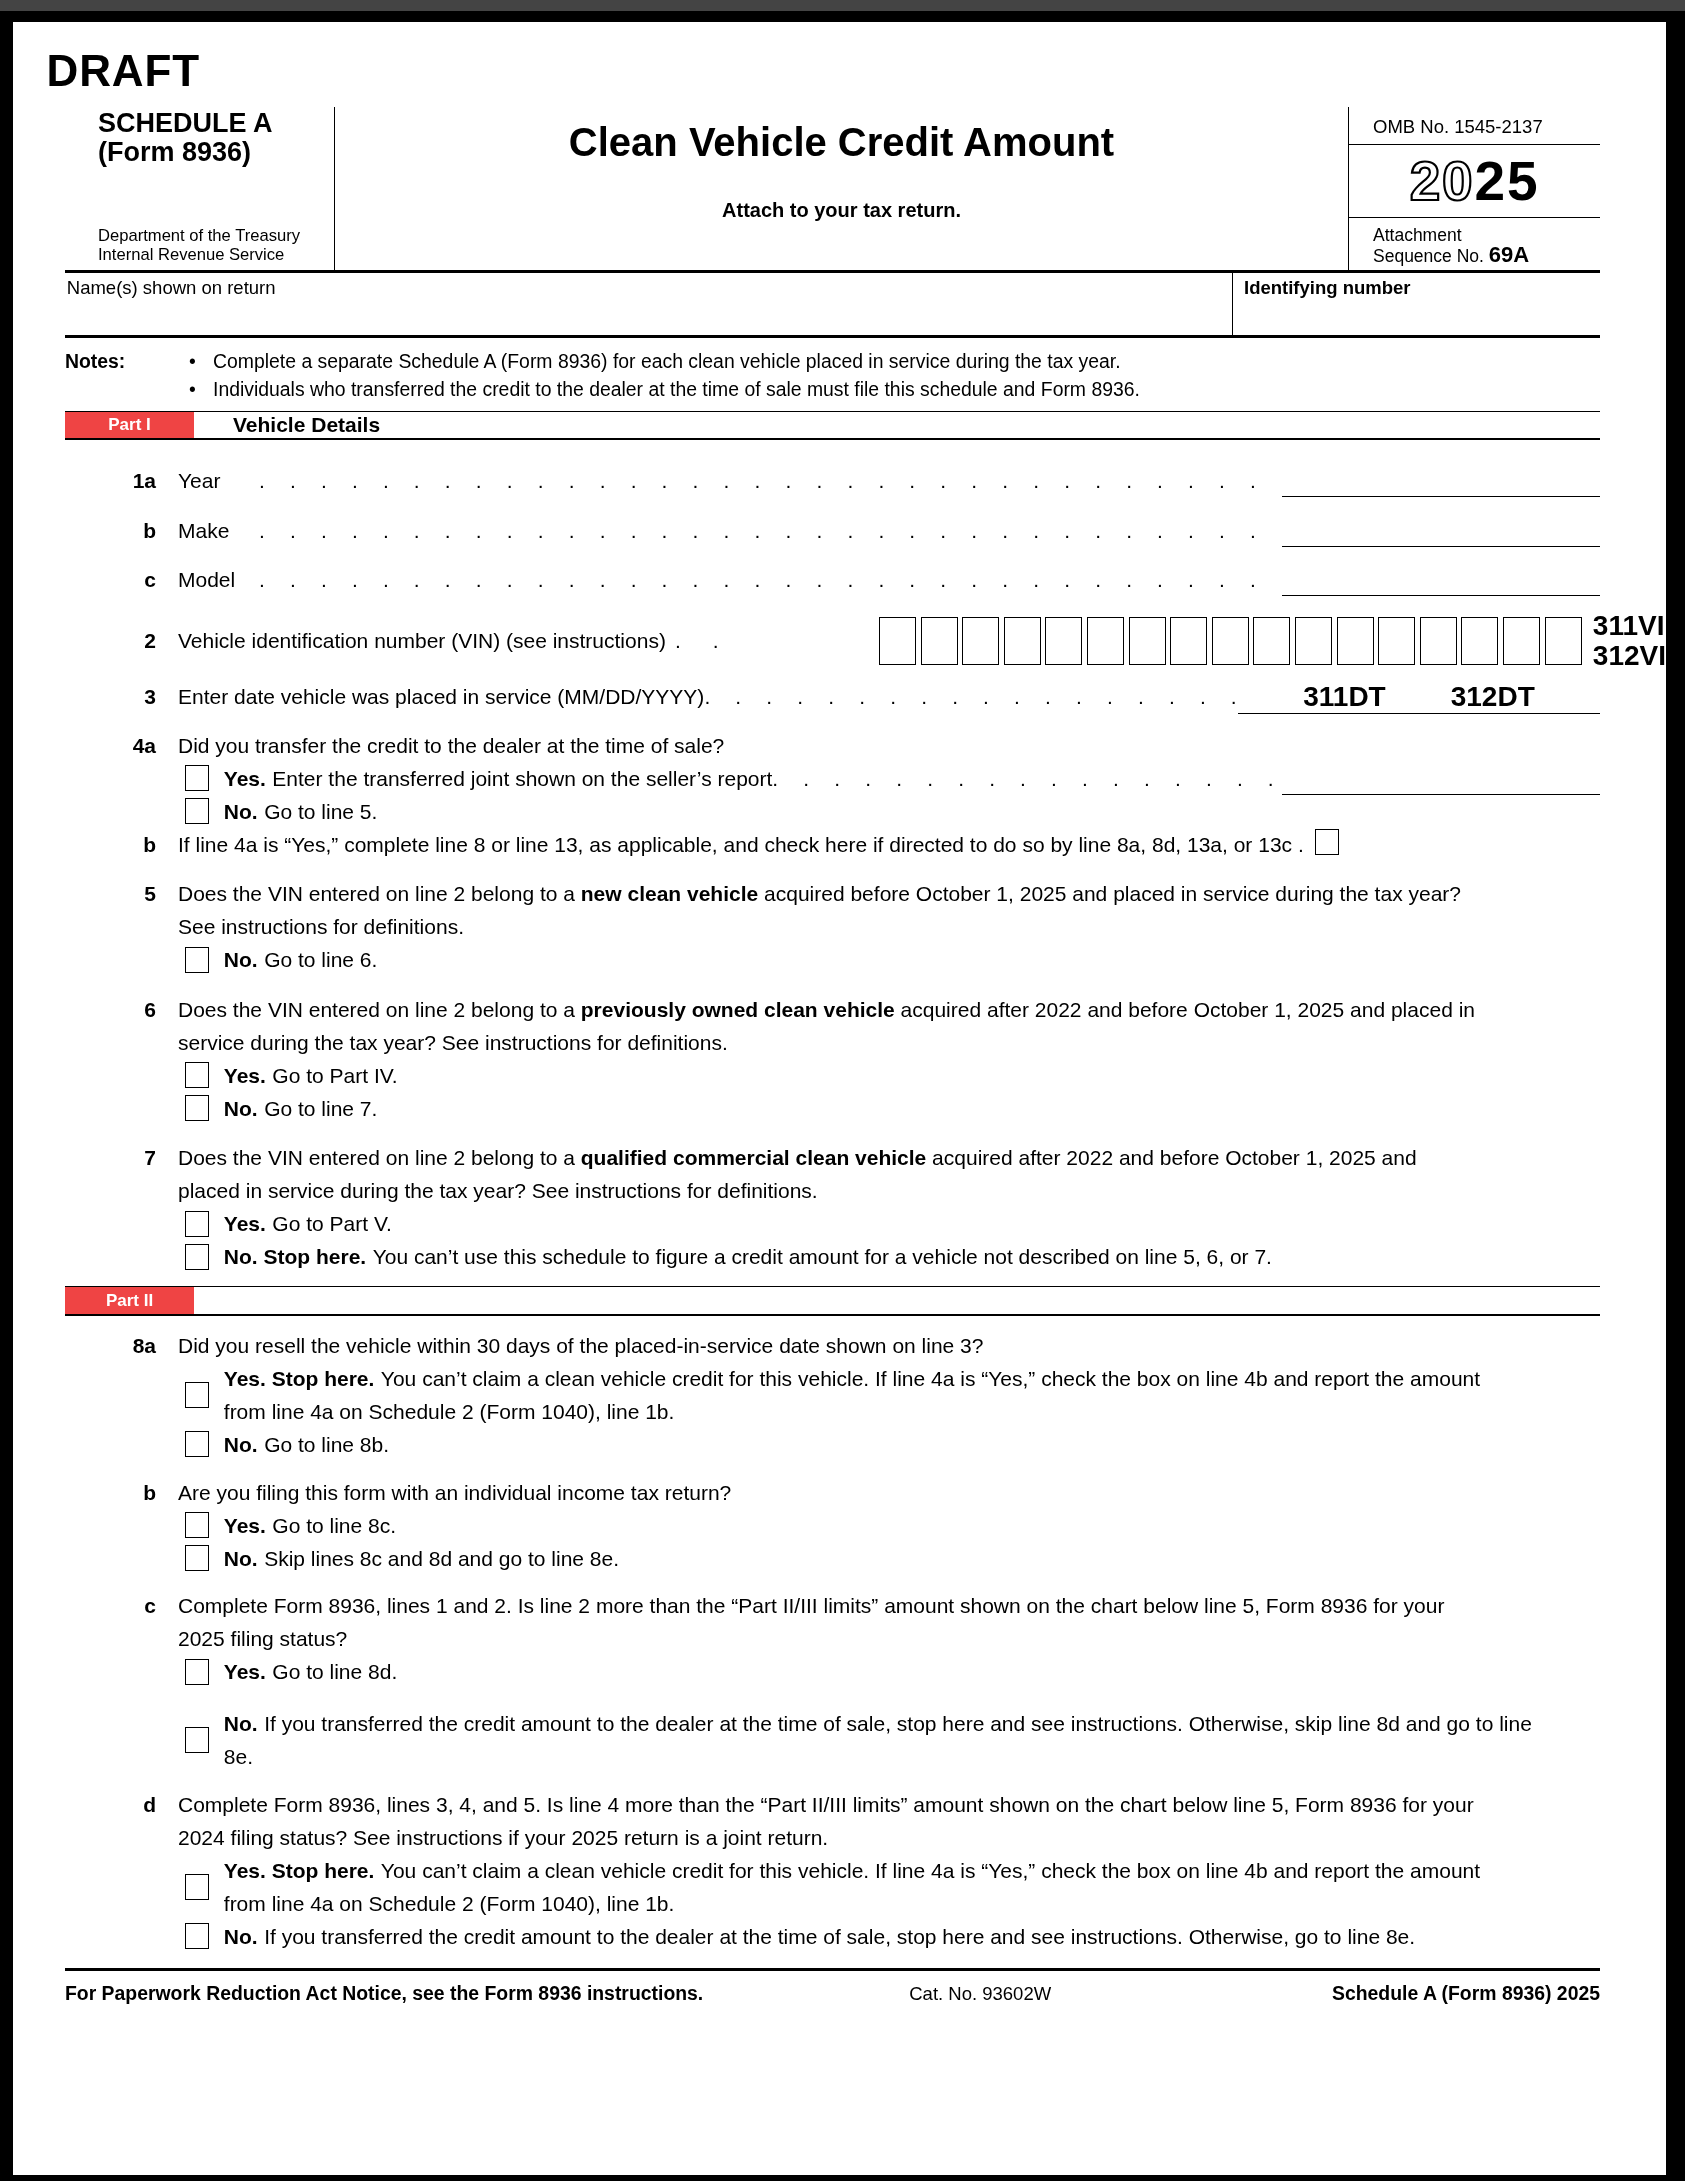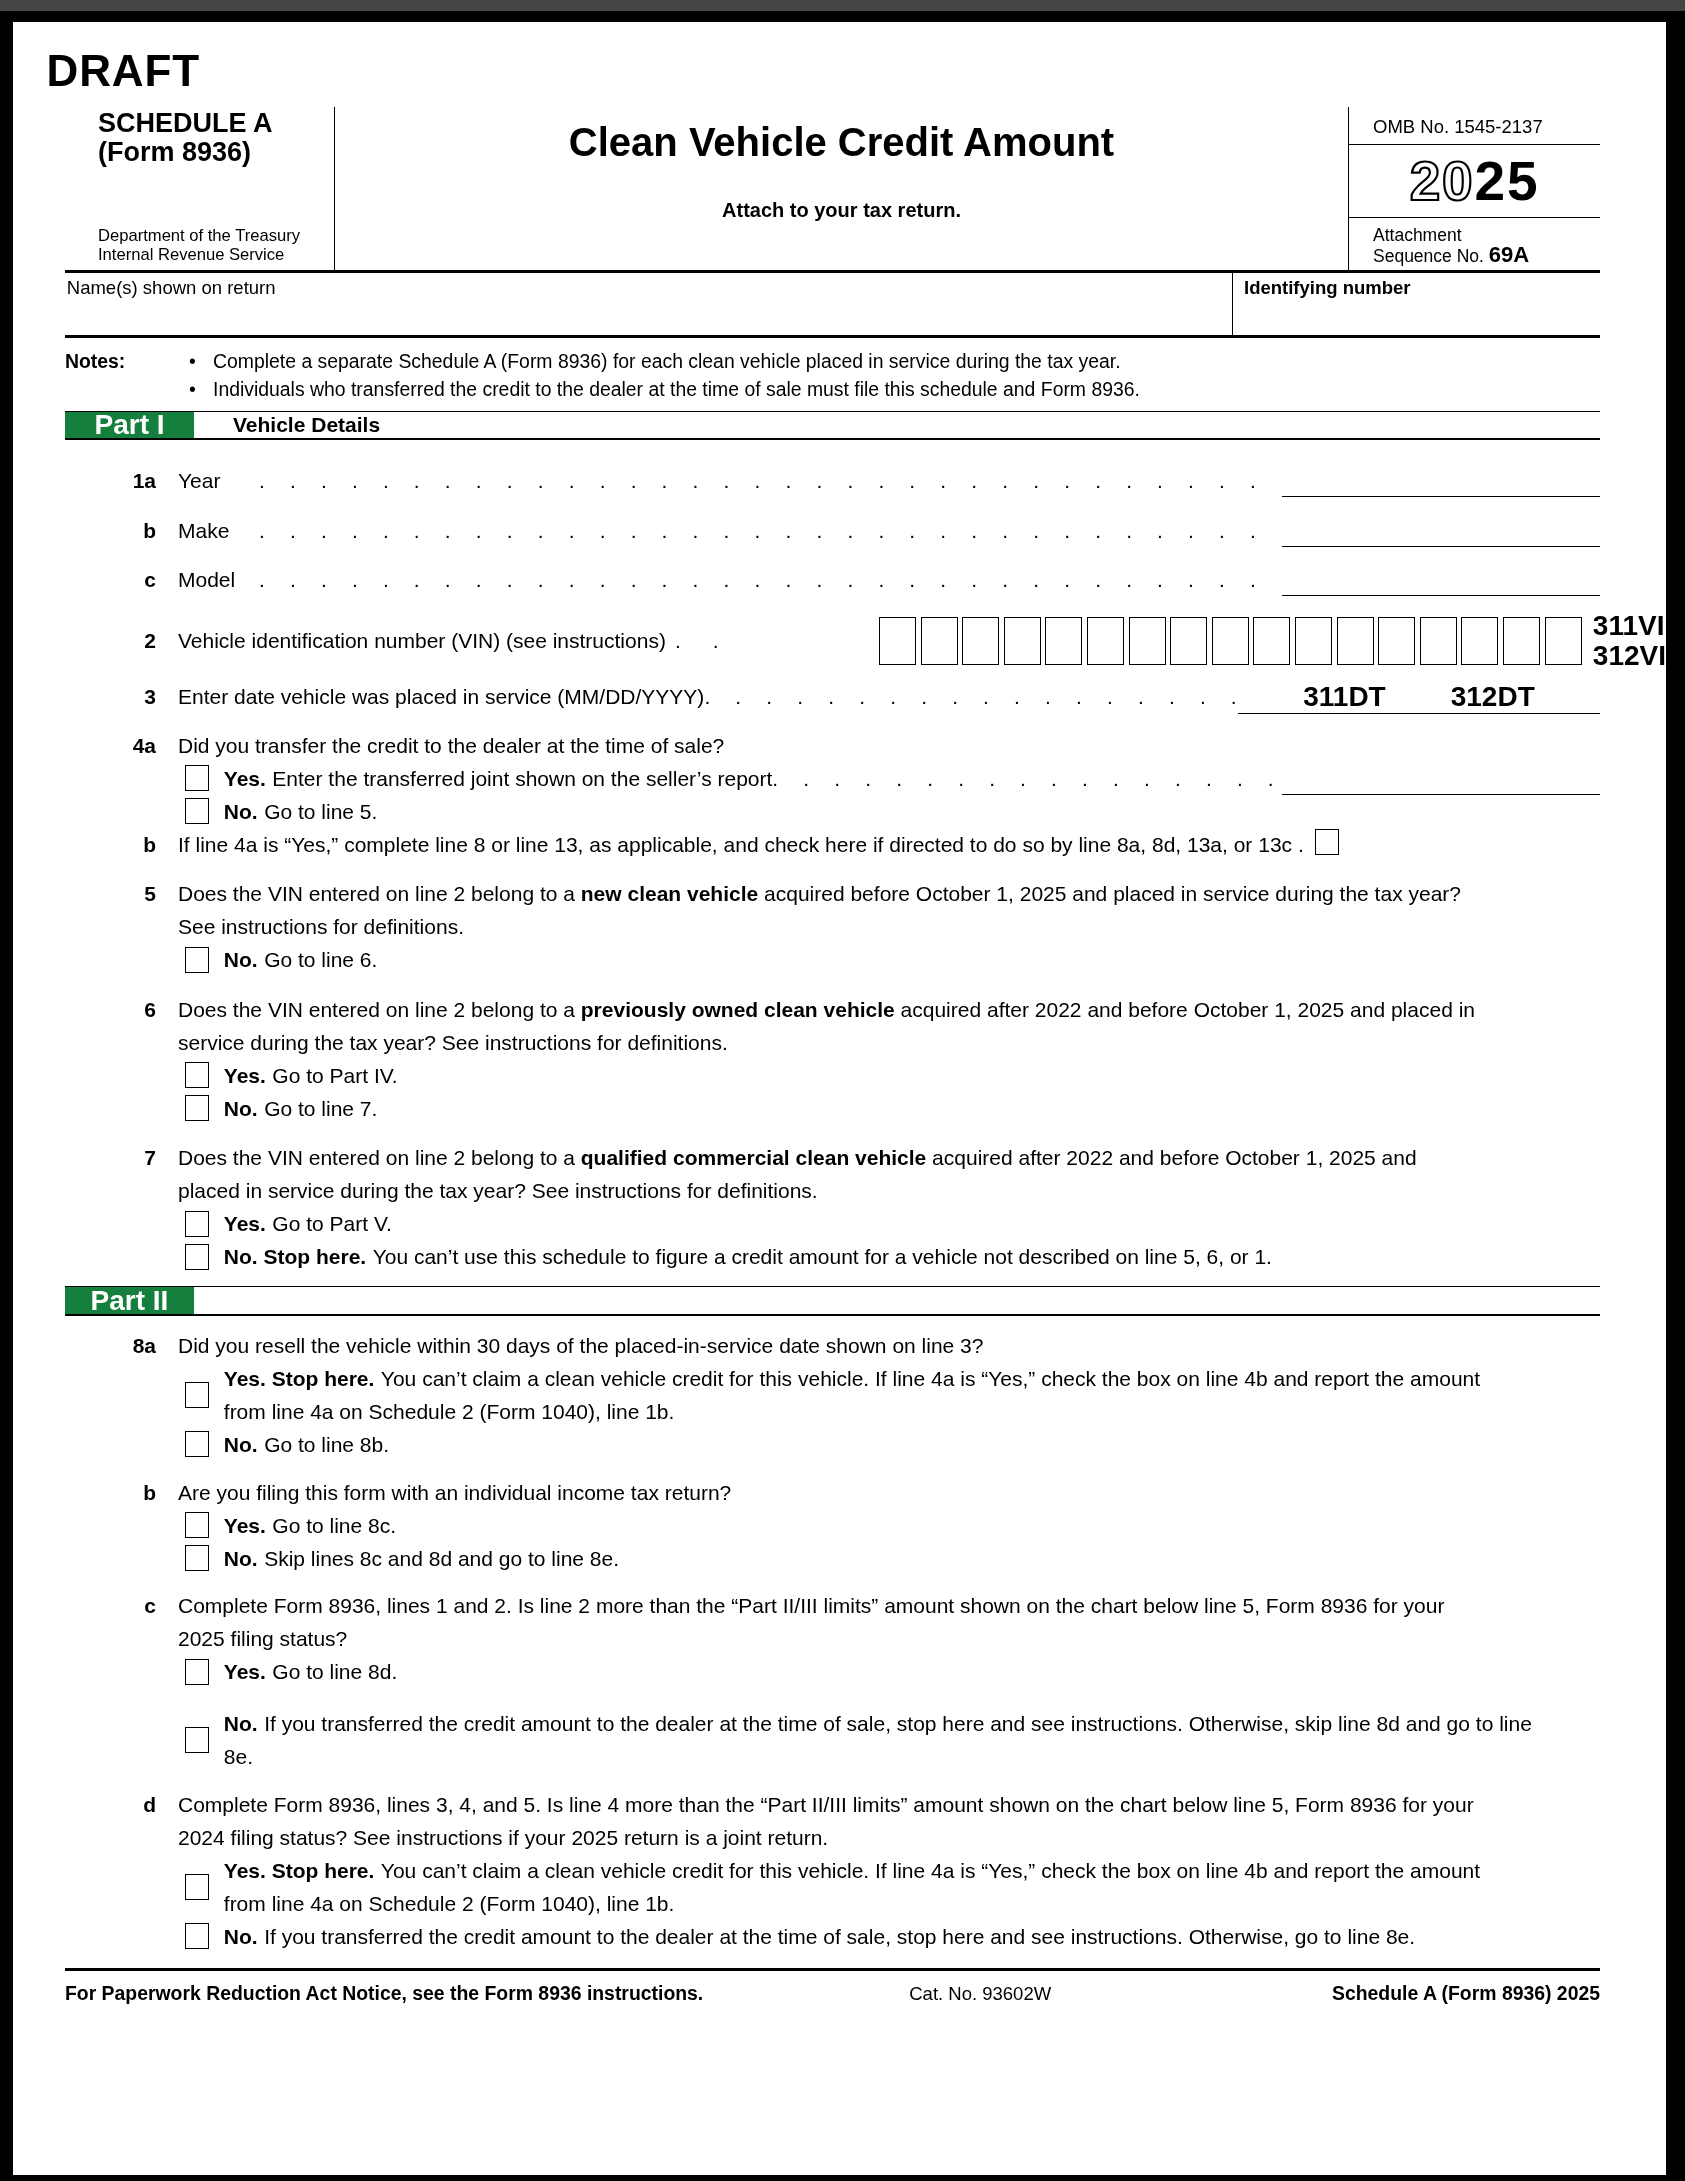--- a/index.html
+++ b/index.html
@@ -31,21 +31,21 @@
   .name-row{display:flex;border-bottom:3.7px solid #000;height:65px;box-sizing:border-box;}
   .name-cell{flex:1;font-size:18.5px;padding:3.7px 0 0 1.8px;}
   .id-cell{width:368px;box-sizing:border-box;border-left:1.8px solid #000;font-size:18.5px;font-weight:bold;padding:3.7px 0 0 11px;}
   
   .notes{display:flex;padding:9.2px 0 7.4px 0;font-size:19.4px;line-height:28px;}
   .notes-label{width:111px;font-weight:bold;flex-shrink:0;}
   .note-line{padding-left:13px;}
   .bullet{display:inline-block;width:24px;}
   
   .part-bar{display:flex;align-items:stretch;border-top:1.8px solid #000;border-bottom:2.8px solid #000;height:29.5px;box-sizing:border-box;}
-  .part-label{background:#15803d;color:#fff;font-weight:bold;font-size:28px;width:129px;display:flex;align-items:center;justify-content:center;}
+  .part-label{background:#ef4444;color:#fff;font-weight:bold;font-size:17px;width:129px;display:flex;align-items:center;justify-content:center;}
   .part-title{font-weight:bold;font-size:21px;display:flex;align-items:center;margin-left:39px;}
   
   .body-sec{font-size:21px;}
   .row{display:flex;align-items:baseline;line-height:33px;}
   .num{width:91px;padding-right:22px;box-sizing:content-box;text-align:right;font-weight:bold;flex-shrink:0;}
   .f-label{width:81px;flex-shrink:0;}
   .dots{flex:1;overflow:hidden;white-space:nowrap;word-spacing:15.7px;letter-spacing:1.8px;}
   .field{width:318px;flex-shrink:0;border-bottom:1.8px solid #000;height:26px;align-self:flex-end;}
   .mt18{margin-top:16.6px;} .mt16{margin-top:14.8px;} .mt14{margin-top:13px;} .mt26{margin-top:24px;} .mt20{margin-top:18.5px;}
   .q-text{max-width:1303px;}
@@ -234,21 +234,21 @@
       <div class="row">
         <span class="num">7</span>
         <span class="q-text"><span>Does the VIN entered on line 2 belong to a </span><b>qualified commercial clean vehicle</b><span> acquired after 2022 and before October 1, 2025 and placed in service during the tax year? See instructions for definitions.</span></span>
       </div>
       <div class="opt">
         <span class="cb"></span>
         <span class="opt-text"><b>Yes.</b><span>Go to Part V.</span></span>
       </div>
       <div class="opt">
         <span class="cb"></span>
-        <span class="opt-text"><b>No. Stop here.</b><span>You can’t use this schedule to figure a credit amount for a vehicle not described on line 5, 6, or 1.</span></span>
+        <span class="opt-text"><b>No. Stop here.</b><span>You can’t use this schedule to figure a credit amount for a vehicle not described on line 5, 6, or 7.</span></span>
       </div>
     </div>
   </div>
 
   <div class="part-bar mt14">
     <div class="part-label">Part II</div>
   </div>
 
   <div class="body-sec">
 

